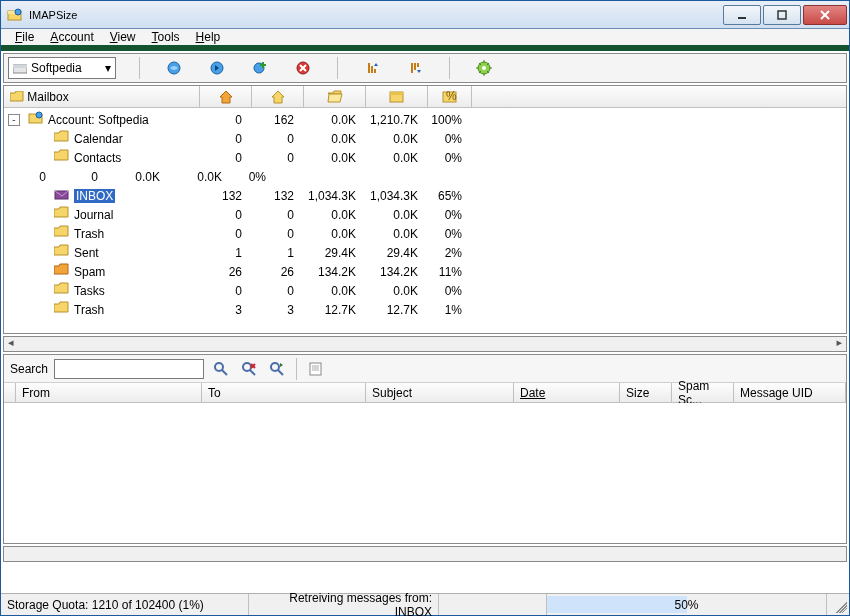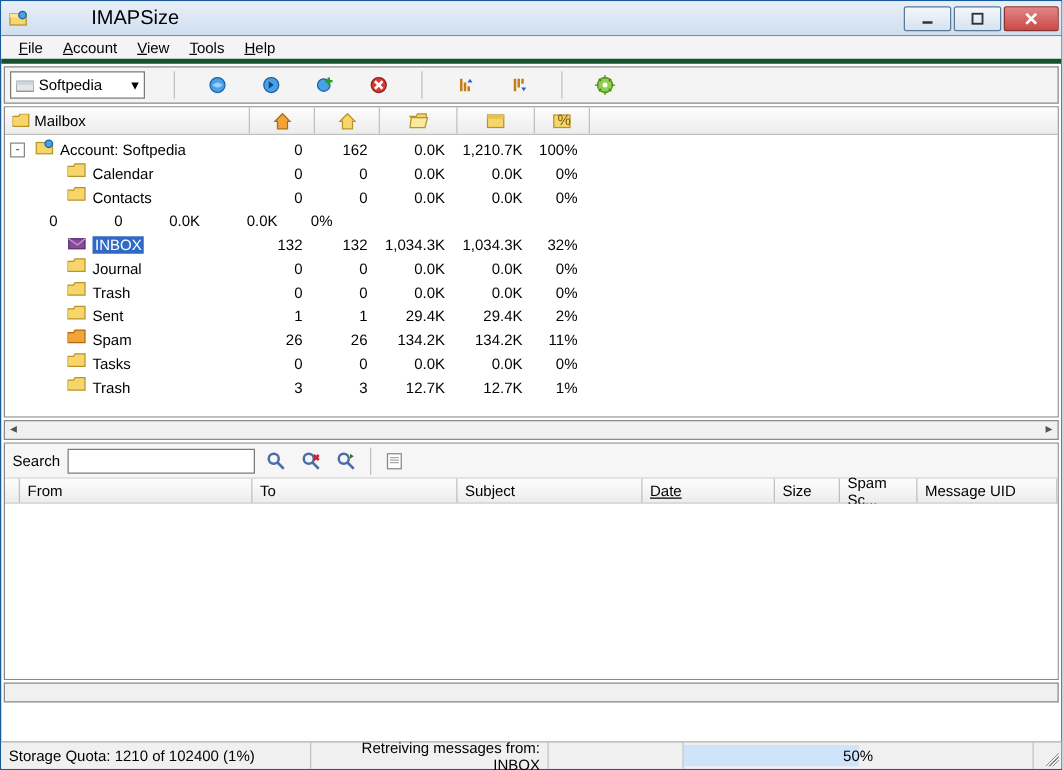--- a/index.html
+++ b/index.html
@@ -3,28 +3,28 @@
 <meta charset="utf-8">
 <style>
 * { box-sizing: border-box; margin: 0; padding: 0; font-family: "Segoe UI", "Tahoma", sans-serif; font-size: 12px; }
 html, body { width: 850px; height: 616px; overflow: hidden; }
 
 .window { width: 850px; height: 616px; border: 1px solid #1a5a9c; background: #fff; display: flex; flex-direction: column; }
 
 
 .titlebar { height: 28px; background: linear-gradient(#e9eff7, #cfdff1); display: flex; align-items: center; padding: 0 0 0 6px; border-bottom: 1px solid #6b8fb3; }
 .titlebar .app-icon { width: 16px; height: 16px; margin-right: 6px; }
-.titlebar .title-text { flex: 0 0 auto; color: #000; font-size: 16px; margin-left: 44px; }
+.titlebar .title-text { flex: 0 0 auto; color: #000; font-size: 11px; }
 .titlebar .spacer { flex: 1; }
 .win-btn { width: 38px; height: 20px; border: 1px solid #5a7a9a; border-radius: 2px; margin-left: 2px; display:flex; align-items:center; justify-content:center; background:linear-gradient(#f3f7fb,#d6e3f0);}
 .win-btn.close { width:44px; background: linear-gradient(#e28684,#c94a47); border-color:#8a3230; color:#fff; margin-right:2px;}
 .win-btn svg { width: 12px; height: 12px; }
 
 
-.menubar { height: 22px; display:flex; align-items:center; padding: 0 6px; background:#f4f4f4; border-bottom:4px solid #14532d;}
+.menubar { height: 22px; display:flex; align-items:center; padding: 0 6px; background:#f4f4f4; border-bottom:6px solid #14532d;}
 .menubar .menu-item { padding: 2px 8px; cursor:default;}
 .menubar .menu-item span.u { text-decoration: underline; }
 
 
 .toolbar { height: 30px; border:1px solid #8a8a8a; margin:2px; display:flex; align-items:center; padding:0 4px; gap:21px; background:#f4f4f4;}
 .acct-combo { width:108px; height:22px; border:1px solid #7a7a7a; background:#fff; display:flex; align-items:center; padding:0 4px; gap:4px;}
 .acct-combo .dd { margin-left:auto; }
 .tbtn { width:22px; height:22px; display:flex; align-items:center; justify-content:center; border:1px solid transparent;}
 .sep { width:1px; height:22px; background:#c0c0c0; margin:0 2px;}
 .folder-ico { width:14px; height:11px; }
@@ -268,21 +268,21 @@
             <span><svg class="ico16" viewBox="0 0 16 16">
                 <rect x="1" y="5" width="13" height="8" fill="#8a4a9a" stroke="#5a2a6a"></rect>
                 <path d="M1 5 L8 10 L14 5" fill="none" stroke="#c89ad6"></path>
               </svg></span>
             <span class="sel">INBOX</span>
           </div>
           <div class="vc c1">132</div>
           <div class="vc c2">132</div>
           <div class="vc c3">1,034.3K</div>
           <div class="vc c4">1,034.3K</div>
-          <div class="vc c5">32%</div>
+          <div class="vc c5">65%</div>
         </div>
         <div class="row">
           <div class="namecell indent2">
             <span><svg class="ico16" viewBox="0 0 16 16">
                 <path d="M0 4 L5 4 L6 2 L14 2 L14 12 L0 12 Z" fill="#f6d66a" stroke="#b8922a"></path>
               </svg></span>
             <span>Journal</span>
           </div>
           <div class="vc c1">0</div>
           <div class="vc c2">0</div>

